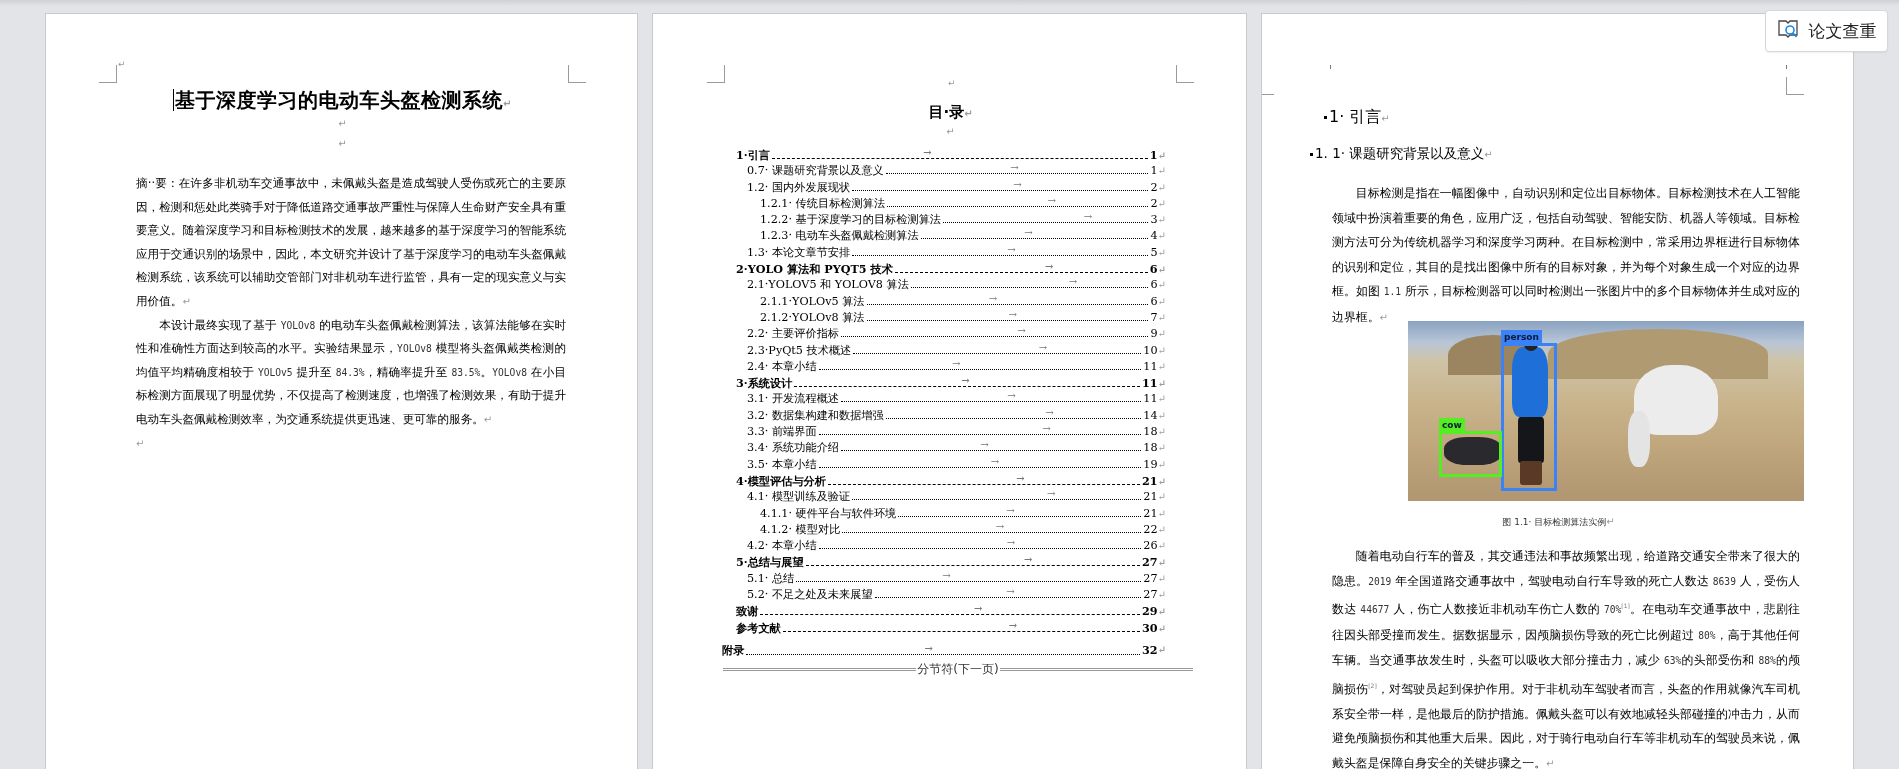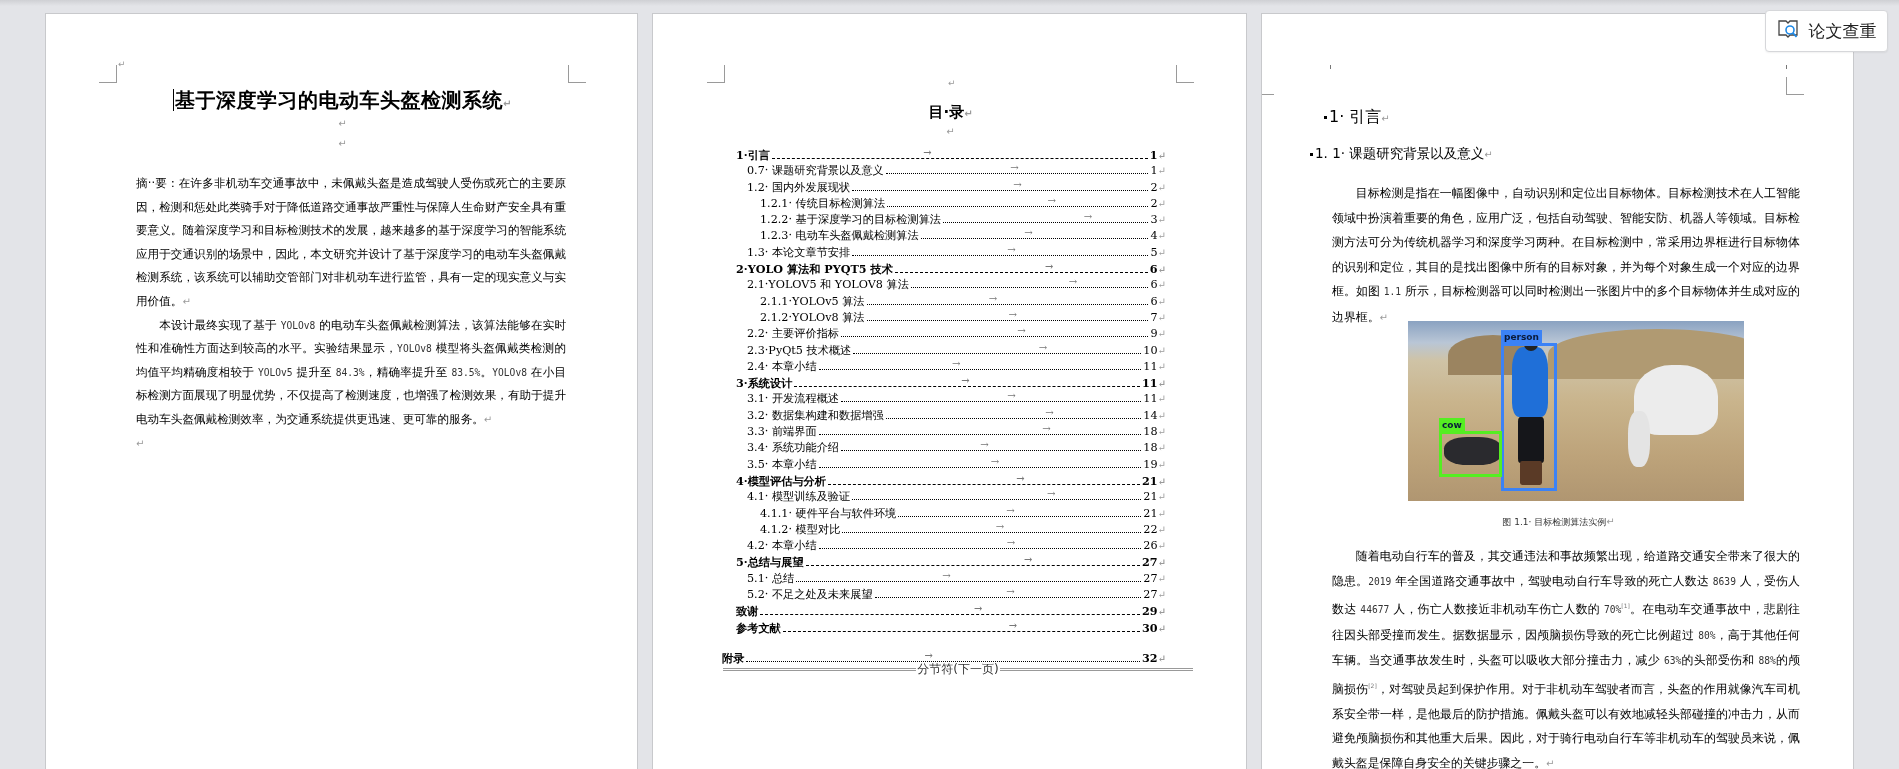--- a/index.html
+++ b/index.html
@@ -64,21 +64,21 @@
   .toc-row .leader {
     flex: 1 1 auto; overflow: hidden; margin: 0 2px;
     border-bottom: 1px dotted #000; height: 10px; position: relative;
   }
   .toc-row .leader .tab { position: absolute; top: -4px; color: #777; font-size: 10px; background: #fff; padding: 0 1px; }
   .toc-row .pg { flex: 0 0 auto; }
   .toc-row.lvl1 { font-weight: bold; padding-left: 0; }
   .toc-row.lvl1 .leader { border-bottom: 1.5px dashed #000; }
   .toc-row.lvl2 { padding-left: 11px; }
   .toc-row.lvl3 { padding-left: 24px; }
-  .toc-row.appendix { margin-left: -14px; font-weight: bold; margin-top: 14px; }
+  .toc-row.appendix { margin-left: -14px; font-weight: bold; margin-top: 6px; align-items: center; }
   .toc-row.appendix .leader { border-bottom: 1.5px dotted #000; }
   .toc-sect {
     position: absolute; left: 70px; width: 470px; top: 647px;
     display: flex; align-items: center; font-size: 12px; color: #333;
   }
   .toc-sect .line { flex: 1; border-bottom: 3px double #999; height: 3px; }
   .toc-sect .txt { padding: 0 1px; }
 
   
   .p3-header {
@@ -90,21 +90,21 @@
   .p3-h2 { position: absolute; left: 48px; top: 131px; font-size: 13.5px; text-align: center; }
   .bullet-sq { display: inline-block; width: 3px; height: 3px; background: #000; vertical-align: middle; margin-right: 2px; }
   .p3-body {
     position: absolute; left: 70px; width: 468px; font-size: 11.9px; line-height: 24.6px; text-align: justify;
   }
   .p3-body p { margin: 0; }
   #p3-para1 { top: 167px; }
   #p3-para2 { top: 530px; }
   .sup { font-size: 6px; vertical-align: super; color: #777; }
   .figure {
-    position: absolute; left: 146px; top: 307px; width: 336px; height: 180px;
+    position: absolute; left: 146px; top: 307px; width: 396px; height: 180px;
     overflow: hidden;
     background: linear-gradient(180deg, #8aa2c1 0%, #b9c6d6 12%, #cfc3a6 22%, #c9b48c 45%, #bda37a 75%, #b09671 100%);
   }
   .hill { position: absolute; background: #a8906a; border-radius: 50% 50% 0 0; }
   .bbox { position: absolute; border: 3px solid; }
   .bbox .tag { position: absolute; left: -3px; top: -16px; font-size: 9px; font-weight: bold; padding: 0 3px; line-height: 14px; color: #0a1a3a; font-family: "DejaVu Sans", sans-serif; }
   .blob { position: absolute; border-radius: 40%; }
   .fig-caption { position: absolute; left: 0; width: 593px; top: 502px; text-align: center; font-size: 9px; color: #333; }
 
   .check-btn {

